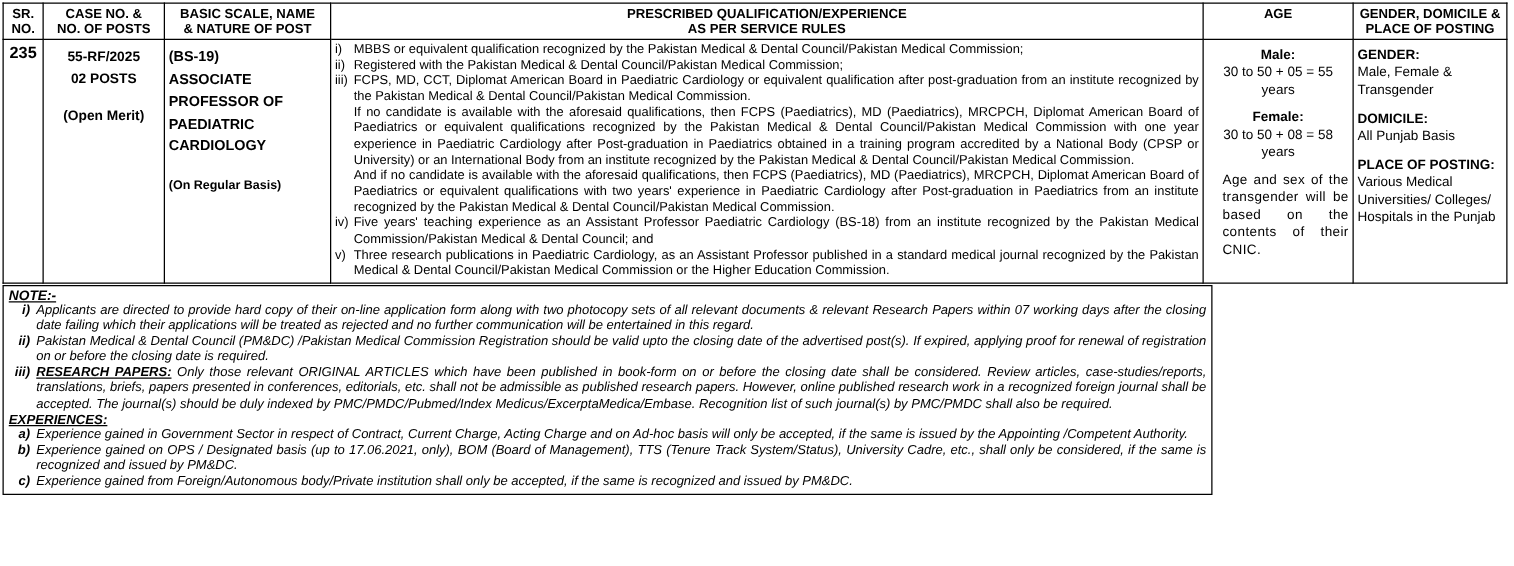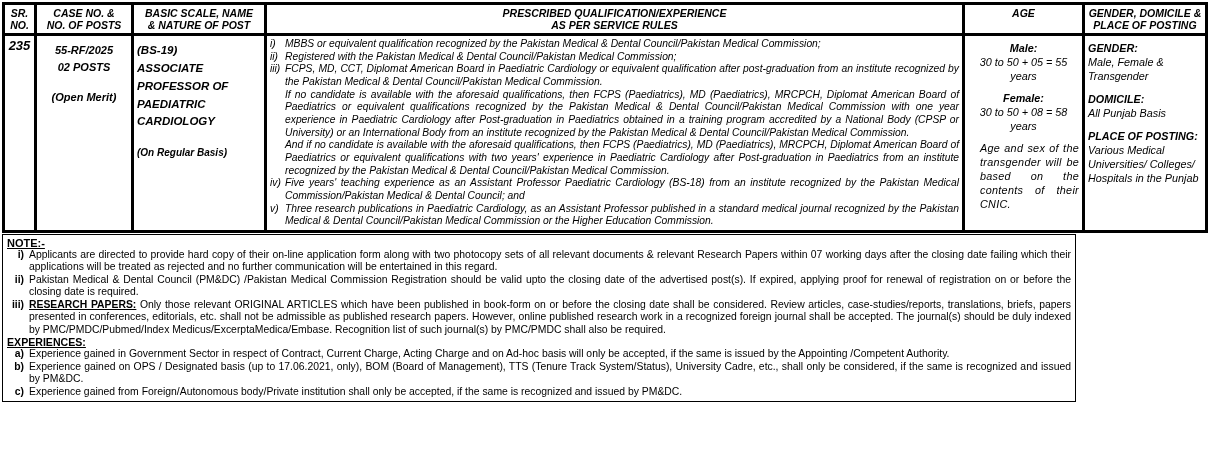--- a/index.html
+++ b/index.html
@@ -1,40 +1,40 @@
 <!DOCTYPE html>
 <html><head>
 <meta charset="utf-8">
 <style>
   html,body{margin:0;padding:0;background:#ffffff;}
   body{font-family:"Liberation Sans", sans-serif;color:#000;}
   .page{width:1211px;height:453px;position:relative;background:#fff;box-sizing:border-box;}
   .banner{height:26px;border:2px solid #000;margin:2px 2px 0 2px;display:flex;align-items:center;justify-content:center;}
   .banner-title{font-family:"Liberation Serif", serif;font-weight:bold;font-size:20.5px;letter-spacing:.2px;white-space:nowrap;}
   table.main{border-collapse:collapse;margin:2px 2px 0 2px;width:1203px;table-layout:fixed;}
-  table.main td,table.main th{border:3px solid #000000;vertical-align:top;padding:2px 3px;font-style:italic;}
+  table.main td,table.main th{border:1px solid #000000;vertical-align:top;padding:2px 3px;}
   th.hd{text-align:center;font-size:10.5px;font-weight:bold;line-height:1.15;vertical-align:middle;padding:3px 2px;}
   td.srno{text-align:center;font-weight:bold;font-size:13px;padding-top:6px;}
   td.case{text-align:center;font-size:11px;font-weight:bold;line-height:1.5;}
   td.case .om{font-weight:bold;font-size:11px;}
   td.scale{text-align:left;font-size:11.5px;font-weight:bold;line-height:1.55;}
   td.scale .reg{font-weight:bold;font-size:10px;}
   td.qual{font-size:10.3px;line-height:1.23;}
   td.age{font-size:10.8px;line-height:1.3;}
   td.gender{font-size:10.8px;line-height:1.3;}
   .qlist{display:block;}
   .qrow{display:flex;align-items:flex-start;margin-bottom:0px;}
   .qmark{width:15px;flex:0 0 15px;text-align:left;}
   .qtext{flex:1 1 auto;text-align:justify;}
   .qcont{margin-left:15px;text-align:justify;}
   .bold{font-weight:bold;}
   .u{text-decoration:underline;}
   .agecenter{text-align:center;}
   .agejust{text-align:justify;}
-  .notebox{border:1px solid #000;margin:1px 2px 0 2px;padding:2px 4px 3px 4px;width:1074px;box-sizing:border-box;}
+  .notebox{border:1px solid #000;margin:1px 2px 0 2px;padding:2px 4px 3px 4px;width:968px;box-sizing:border-box;font-style:italic;}
   .noteTitle{font-size:11px;font-weight:bold;text-decoration:underline;}
   .nrow{display:flex;align-items:flex-start;font-size:10.4px;line-height:1.2;margin-top:0px;}
   .nmark{width:17px;flex:0 0 17px;text-align:right;padding-right:5px;font-weight:bold;}
   .ntext{flex:1 1 auto;text-align:justify;}
   .expTitle{font-size:10.6px;font-weight:bold;text-decoration:underline;margin-top:0;}
   .bigspace{letter-spacing:.3px;margin-left:12px;}
 </style>
 </head>
 <body>
 

